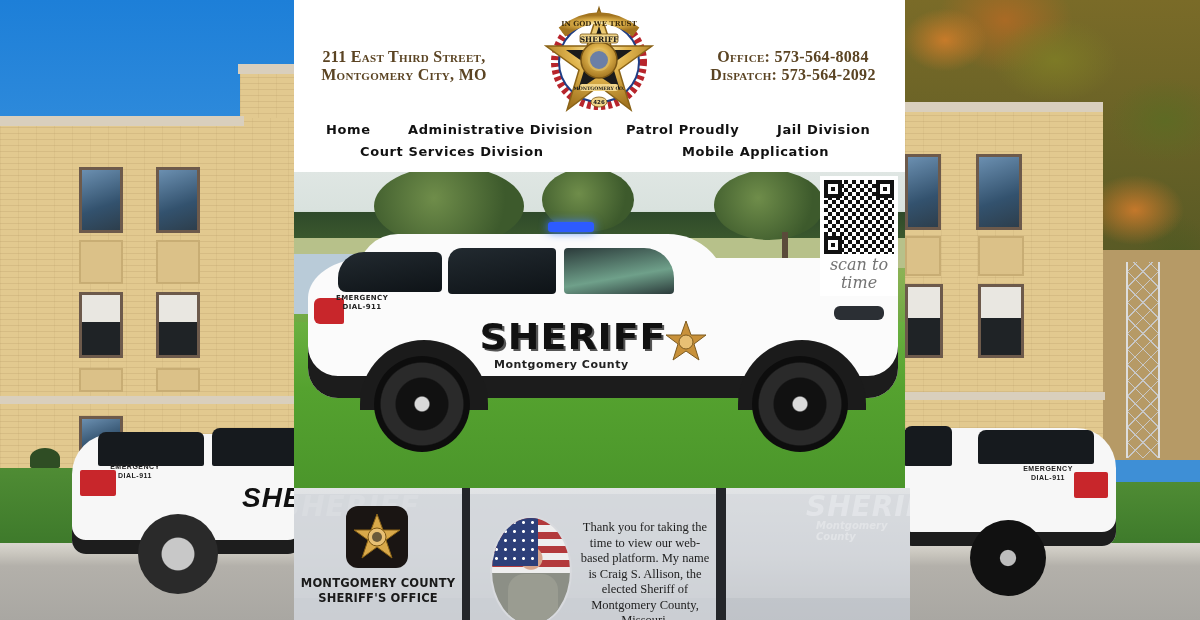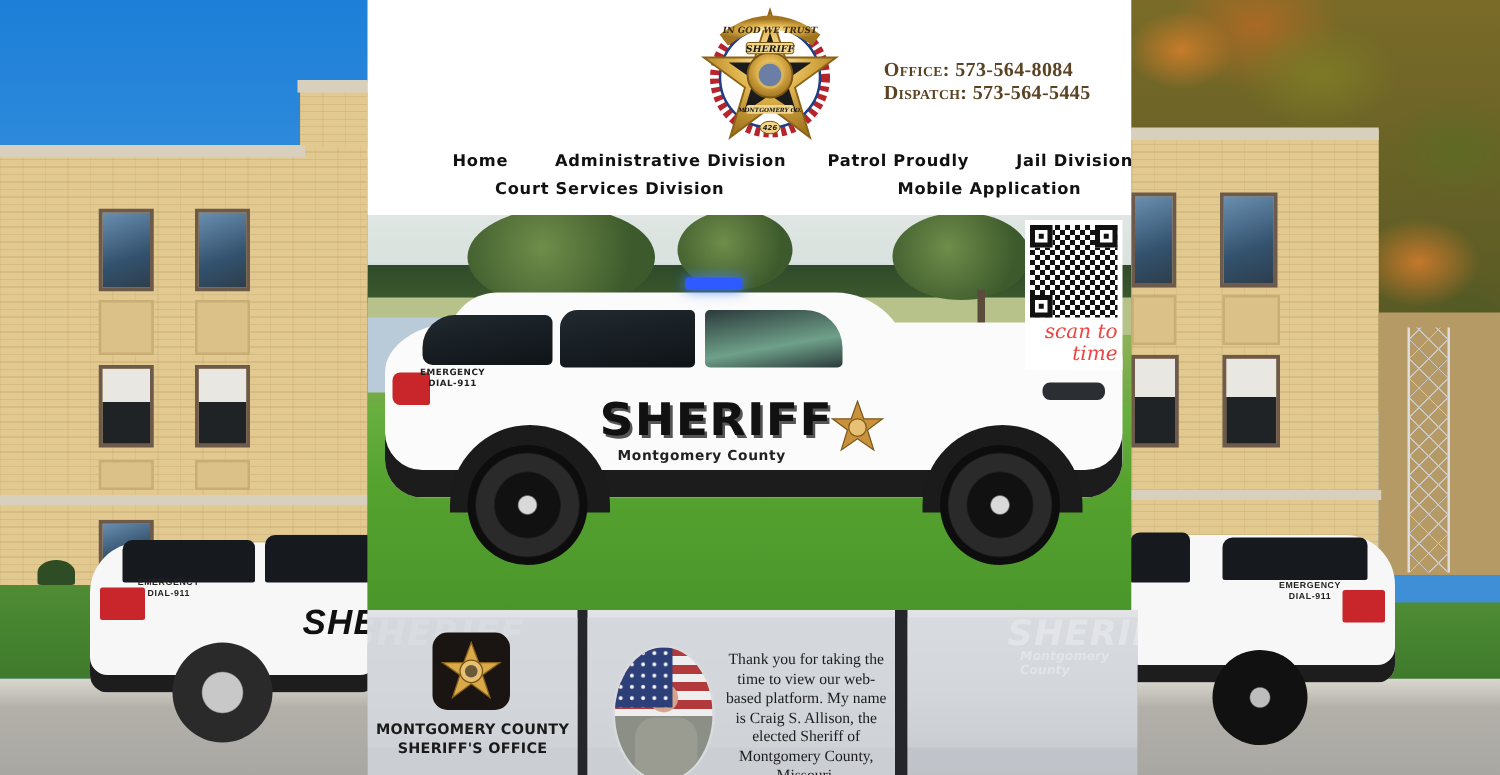--- a/index.html
+++ b/index.html
@@ -52,24 +52,24 @@
   .wheel { position: absolute; border-radius: 50%; background: radial-gradient(circle, #c8c8c8 0 28%, #2a2a2a 30% 100%); }
   .car-text { position: absolute; font-weight: 900; font-style: italic; color: #111; letter-spacing: 1px; }
   .car-small { position: absolute; font-size: 7px; font-weight: 700; color: #222; letter-spacing: .5px; line-height: 9px; text-align: center; }
   .taillight { position: absolute; background: #c8262b; border-radius: 2px; }
 
   
   .header { position: absolute; left: 294px; top: 0; width: 611px; height: 172px; background: #ffffff; }
   .addr { position: absolute; top: 48px; font-family: "Liberation Serif", serif; font-variant: small-caps;
           color: #5b4423; font-size: 16px; line-height: 18px; font-weight: 700; letter-spacing: .3px; }
   .addr.left { left: 20px; text-align: center; width: 180px; }
-  .addr.right { right: 26px; width: 172px; }
-  .badge { position: absolute; left: 263px; top: 4px; width: 118px; height: 112px; font-style: italic; }
+  .addr.right { right: 26px; text-align: center; width: 172px; }
+  .badge { position: absolute; left: 246px; top: 4px; width: 118px; height: 112px; }
   .nav { position: absolute; left: 0; top: 122px; width: 611px; }
-  .nav-row { position: relative; height: 22px; margin-left: 36px; }
+  .nav-row { position: relative; height: 22px; }
   .nav a { position: absolute; font-family: "DejaVu Sans", sans-serif; font-weight: 700; font-size: 13px;
            color: #111; text-decoration: none; letter-spacing: .6px; white-space: nowrap; }
 
   .hero { position: absolute; left: 294px; top: 172px; width: 611px; height: 316px; overflow: hidden;
           background: linear-gradient(180deg, #dfe6e3 0%, #d9e2de 12%, #8fa66d 22%, #8ab254 32%, #63a53a 55%, #4c9a2c 100%); }
   .hero-treeline { position: absolute; left: 0; top: 40px; width: 611px; height: 30px;
                    background: linear-gradient(180deg, #2f4a2a, #3c5a2e); }
   .hero-field { position: absolute; left: 0; top: 66px; width: 611px; height: 30px; background: #b7c18a; }
   .hero-pond { position: absolute; left: 0; top: 82px; width: 200px; height: 60px; background: #b9cbd8; border-radius: 0 40px 30px 0; }
   .hero-pond2 { position: absolute; left: 380px; top: 90px; width: 150px; height: 20px; background: #c4d2da; border-radius: 30px; }
@@ -97,21 +97,21 @@
 
   .hero-caption { position: absolute; left: 0; top: 262px; width: 611px; text-align: center;
                   font-family: "DejaVu Sans", sans-serif; font-weight: 700; font-size: 23px; color: #fff;
                   text-shadow: 0 1px 3px rgba(0,0,0,.55); letter-spacing: .2px; }
 
   .qr { position: absolute; left: 526px; top: 4px; width: 78px; height: 120px; background: #fff; padding: 4px; }
   .qr-code { width: 70px; height: 74px; background:
       repeating-conic-gradient(#111 0 25%, #fff 0 50%) 0 0/8px 8px; position: relative; }
   .qr-code .finder { position: absolute; width: 18px; height: 18px; border: 4px solid #111; background: #fff; box-shadow: inset 0 0 0 3px #fff; }
   .qr-code .finder::after { content: ""; position: absolute; left: 3px; top: 3px; width: 4px; height: 4px; background: #111; }
-  .qr-label { font-family: "DejaVu Serif", serif; font-style: italic; font-size: 16px; line-height: 18px; color: #ef4444; text-align: right; margin-top: 2px; }
+  .qr-label { font-family: "DejaVu Serif", serif; font-style: italic; font-size: 16px; line-height: 18px; color: #737373; text-align: center; margin-top: 2px; }
 
   
   .strip { position: absolute; left: 294px; top: 488px; width: 616px; height: 132px; overflow: hidden;
            background: linear-gradient(180deg, #c9cdd1 0%, #b8bcc1 40%, #a9adb2 100%); }
   .strip-car { position: absolute; left: 0; top: 0; width: 616px; height: 110px;
                background: linear-gradient(180deg, #e4e6e8 0%, #d8dadd 60%, #c3c5c8 100%); opacity: .9; }
   .strip-dark { position: absolute; top: 0; height: 132px; background: #24262a; }
   .strip-card { position: absolute; top: 6px; height: 126px; background: rgba(210,214,218,.82); }
   .app-icon { position: absolute; left: 52px; top: 12px; width: 62px; height: 62px; border-radius: 12px; background: #1a1513;
               display: flex; align-items: center; justify-content: center; }
@@ -190,20 +190,24 @@
     <div class="taillight" style="left:176px;top:58px;width:34px;height:26px;"></div>
     <div class="car-small" style="left:120px;top:50px;width:60px;">
       <span>EMERGENCY</span><br>
       <span>DIAL-911</span>
     </div>
     <div class="wheel" style="left:72px;top:106px;width:76px;height:76px;background:radial-gradient(circle,#bdbdbd 0 14%,#111 16% 100%);"></div>
   </div>
 </div>
 
 <header class="header">
+  <div class="addr left">
+    <div>211 East Third Street,</div>
+    <div>Montgomery City, MO</div>
+  </div>
 
   <a class="badge">
     <svg width="118" height="112" viewBox="0 0 118 112">
       <defs>
         <radialGradient id="gold" cx="50%" cy="40%" r="60%">
           <stop offset="0%" stop-color="#fff2b8"></stop>
           <stop offset="45%" stop-color="#e0b44d"></stop>
           <stop offset="100%" stop-color="#a2741f"></stop>
         </radialGradient>
       </defs>
@@ -219,21 +223,21 @@
       <text x="59" y="37.5" text-anchor="middle" font-size="7.5" font-family="DejaVu Serif, serif" font-weight="700" fill="#1a1a1a">SHERIFF</text>
       <rect x="40" y="80" width="38" height="7" rx="2" fill="#f1d58a"></rect>
       <text x="59" y="85.6" text-anchor="middle" font-size="4.6" font-family="DejaVu Serif, serif" font-weight="700" fill="#1a1a1a">MONTGOMERY CO.</text>
       <ellipse cx="59" cy="98" rx="8" ry="5" fill="#f1d58a" stroke="#7a5614" stroke-width=".8"></ellipse>
       <text x="59" y="100" text-anchor="middle" font-size="5.5" font-family="DejaVu Sans, sans-serif" font-weight="700" fill="#1a1a1a">426</text>
     </svg>
   </a>
 
   <div class="addr right">
     <div>Office: 573-564-8084</div>
-    <div>Dispatch: 573-564-5445</div>
+    <div>Dispatch: 573-564-2092</div>
   </div>
 
   <nav class="nav">
     <div class="nav-row">
       <a style="left:32px;">Home</a>
       <a style="left:114px;text-align:right;">Administrative Division</a>
       <a style="left:332px;">Patrol Proudly</a>
       <a style="left:483px;">Jail Division</a>
     </div>
     <div class="nav-row">

